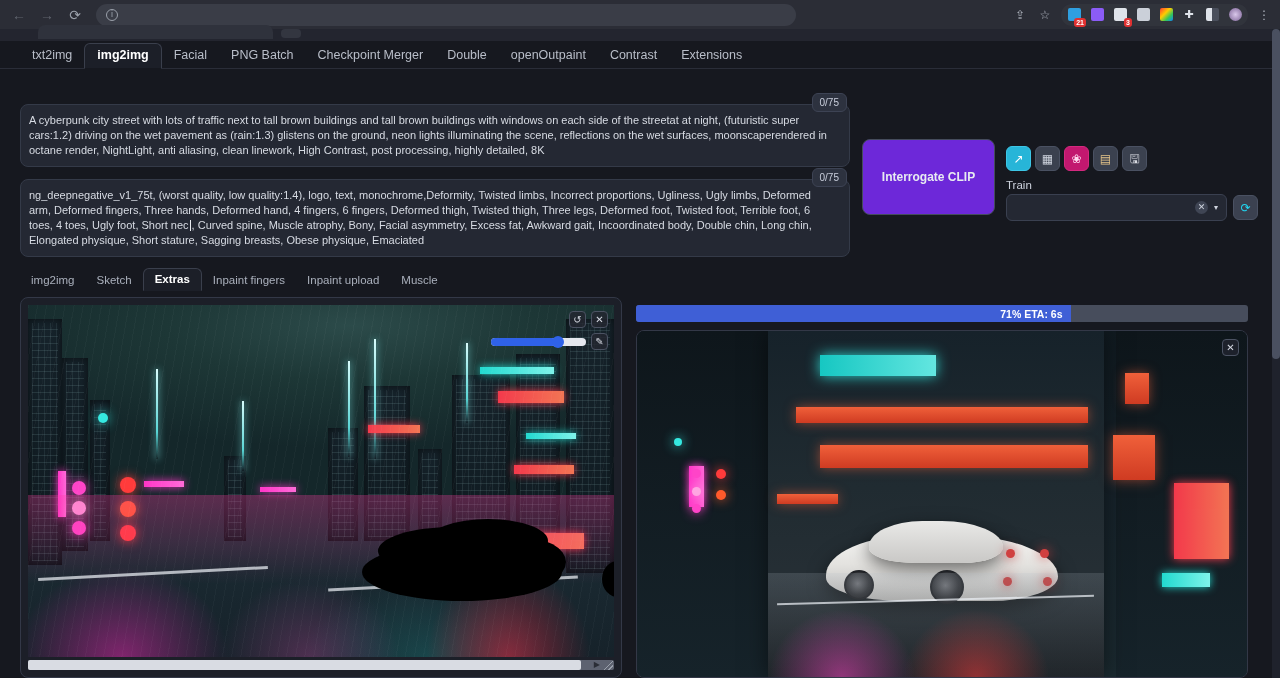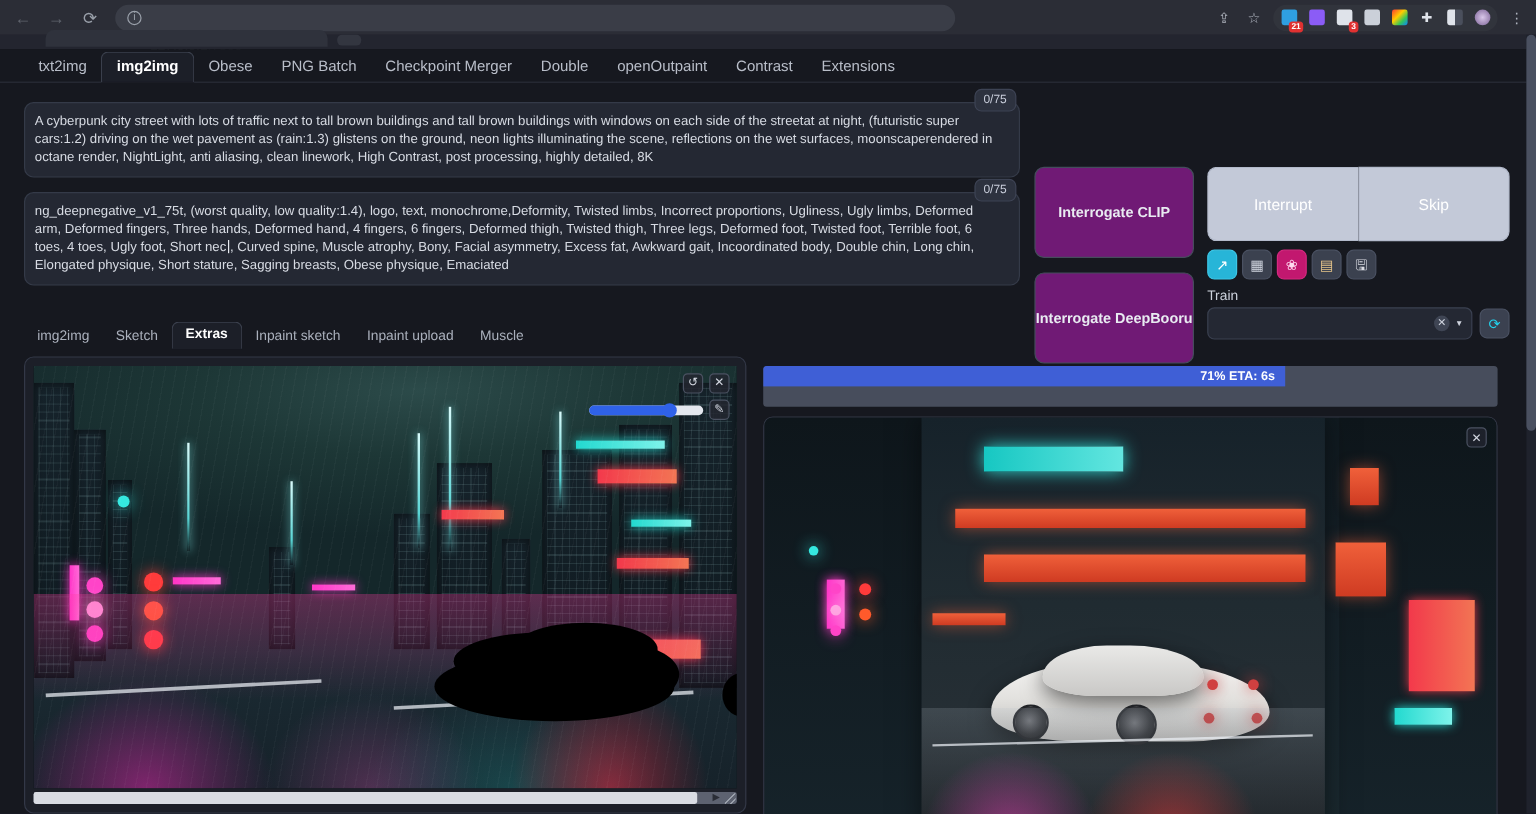--- a/index.html
+++ b/index.html
@@ -90,21 +90,21 @@
   }
   .main-tab.active {
     color: #ffffff; font-weight: bold;
     border: 1px solid #3a3f4c; border-bottom: 1px solid #16181f;
     background: #1c1f28; margin-bottom: -1px;
   }
 
   .content { position: relative; width: 1280px; height: 609px; padding: 0; }
 
   
-  .prompt-area { position: absolute; left: 20px; top: 16px; width: 830px; }
+  .prompt-area { position: absolute; left: 20px; top: 35px; width: 830px; }
   .prompt-box {
     position: relative; background: #242833;
     border: 1px solid #343a48; border-radius: 8px;
     padding: 8px 14px 8px 8px; color: #d7dbe3;
     font-size: 11px; line-height: 15px;
   }
   .prompt-box + .prompt-box { margin-top: 12px; }
   .neg-box { min-height: 68px; }
   .token-counter {
     position: absolute; right: 2px; top: -12px;
@@ -115,21 +115,21 @@
     display: inline-block; width: 1px; height: 11px;
     background: #e8ebf1; vertical-align: -2px; margin: 0 1px;
   }
 
   
   .interrogate-col {
     position: absolute; left: 862px; top: 70px; width: 133px;
     display: flex; flex-direction: column; gap: 12px;
   }
   .btn-dark {
-    background: #701a75; border: 1px solid #454c5c; border-radius: 8px;
+    background: #6d28d9; border: 1px solid #454c5c; border-radius: 8px;
     color: #e8ebf1; font-size: 12px; font-weight: bold;
     display: flex; align-items: center; justify-content: center;
     text-align: center; line-height: 16px;
   }
   .interrogate-col .btn-dark { height: 76px; }
 
   .right-col { position: absolute; left: 1006px; top: 70px; width: 252px; }
   .gen-row { display: flex; height: 62px; }
   .btn-light {
     flex: 1; background: #c3c9d8; color: #ffffff;
@@ -296,21 +296,21 @@
   .resize-grip {
     position: absolute; right: 1px; top: 1px; width: 9px; height: 9px;
     background:
       linear-gradient(135deg, transparent 45%, #9aa0ab 45%, #9aa0ab 55%, transparent 55%),
       linear-gradient(135deg, transparent 70%, #9aa0ab 70%, #9aa0ab 80%, transparent 80%);
   }
 
   
   .right-panel { position: absolute; left: 636px; top: 236px; width: 612px; }
   .progress-outer {
-    position: relative; height: 34px; border-radius: 3px;
+    position: relative; height: 17px; border-radius: 3px;
     background: #474d5c; overflow: hidden;
   }
   .progress-fill {
     position: absolute; left: 0; top: 0; height: 17px; width: 71%;
     background: #3f5fd6;
   }
   .progress-text {
     position: absolute; left: 0; top: 0; width: 71%; height: 17px;
     display: flex; align-items: center; justify-content: flex-end;
     padding-right: 8px; color: #fff; font-size: 10.5px; font-weight: bold;
@@ -428,21 +428,21 @@
 <div class="tabstrip">
   <div class="tabstrip-tab"></div>
   <div class="tabstrip-plus"></div>
 </div>
 
 <div class="app">
 
   <div class="main-tabs">
     <div class="main-tab">txt2img</div>
     <div class="main-tab active">img2img</div>
-    <div class="main-tab">Obese</div>
+    <div class="main-tab">Facial</div>
     <div class="main-tab">PNG Batch</div>
     <div class="main-tab">Checkpoint Merger</div>
     <div class="main-tab">Double</div>
     <div class="main-tab">openOutpaint</div>
     <div class="main-tab">Contrast</div>
     <div class="main-tab">Extensions</div>
   </div>
 
   <div class="content">
 
@@ -452,28 +452,23 @@
         <span>A cyberpunk city street with lots of traffic next to tall brown buildings and tall brown buildings with windows on each side of the streetat at night, (futuristic super cars:1.2) driving on the wet pavement as (rain:1.3) glistens on the ground, neon lights illuminating the scene, reflections on the wet surfaces, moonscaperendered in octane render, NightLight, anti aliasing, clean linework, High Contrast, post processing, highly detailed, 8K</span>
       </div>
       <div class="prompt-box neg-box">
         <div class="token-counter">0/75</div>
         <span>ng_deepnegative_v1_75t, (worst quality, low quality:1.4), logo, text, monochrome,Deformity, Twisted limbs, Incorrect proportions, Ugliness, Ugly limbs, Deformed arm, Deformed fingers, Three hands, Deformed hand, 4 fingers, 6 fingers, Deformed thigh, Twisted thigh, Three legs, Deformed foot, Twisted foot, Terrible foot, 6 toes, 4 toes, Ugly foot, Short nec</span><span class="text-caret"></span><span>, Curved spine, Muscle atrophy, Bony, Facial asymmetry, Excess fat, Awkward gait, Incoordinated body, Double chin, Long chin, Elongated physique, Short stature, Sagging breasts, Obese physique, Emaciated</span>
       </div>
     </div>
 
     <div class="interrogate-col">
       <div class="btn-dark">Interrogate CLIP</div>
-      <div class="btn-dark">Interrogate DeepBooru</div>
     </div>
 
     <div class="right-col">
-      <div class="gen-row">
-        <div class="btn-light left">Interrupt</div>
-        <div class="btn-light right">Skip</div>
-      </div>
       <div class="icon-row">
         <div class="icon-sq" style="background:#27b5d8;border-color:#3dc6e6;color:#fff">↗</div>
         <div class="icon-sq" style="color:#cfd4de">▦</div>
         <div class="icon-sq" style="background:#c2186f;border-color:#d4297f;color:#ffd9ef">❀</div>
         <div class="icon-sq" style="color:#e5c48a">▤</div>
         <div class="icon-sq" style="color:#d9dbe2">🖫</div>
       </div>
       <div class="styles-label">Train</div>
       <div class="styles-row">
         <div class="styles-select">
@@ -483,21 +478,21 @@
         </div>
         <div class="refresh-btn">⟳</div>
       </div>
     </div>
 
     <div class="left-panel">
       <div class="sub-tabs">
         <div class="sub-tab">img2img</div>
         <div class="sub-tab">Sketch</div>
         <div class="sub-tab active">Extras</div>
-        <div class="sub-tab">Inpaint sketch</div>
+        <div class="sub-tab">Inpaint fingers</div>
         <div class="sub-tab">Inpaint upload</div>
         <div class="sub-tab">Muscle</div>
       </div>
 
       <div class="canvas-card">
         <div class="canvas-wrap">
           <div class="canvas-img">
             <div class="sky"></div>
             <div class="ground"></div>
 

